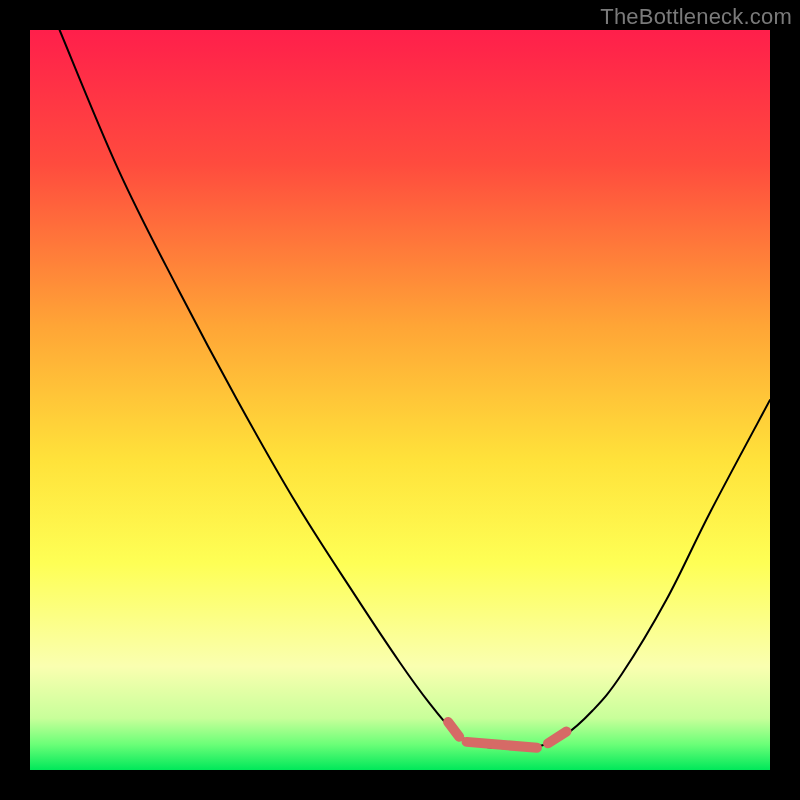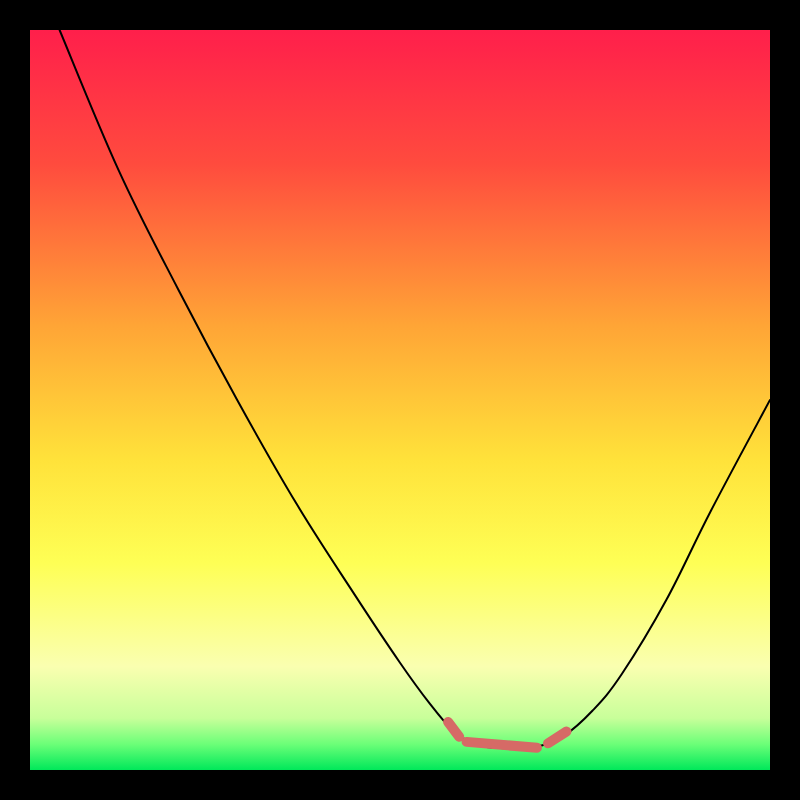--- a/index.html
+++ b/index.html
@@ -34,20 +34,21 @@
     color: #7a7a7a;
     font-weight: 500;
     letter-spacing: 0.2px;
   }
   svg { display: block; }
 </style>
 </head>
 <body>
 
 <div class="frame">
+  <div class="watermark">TheBottleneck.com</div>
   <div class="plot">
     <svg id="chart-svg" viewBox="0 0 740 740" width="740" height="740">
       <defs>
         <linearGradient id="bg-grad" x1="0" y1="0" x2="0" y2="1">
             <stop offset="0%" stop-color="#ff1f4b"></stop>
             <stop offset="18%" stop-color="#ff4b3e"></stop>
             <stop offset="40%" stop-color="#ffa536"></stop>
             <stop offset="57.99999999999999%" stop-color="#ffe23a"></stop>
             <stop offset="72%" stop-color="#feff55"></stop>
             <stop offset="86%" stop-color="#faffb0"></stop>

